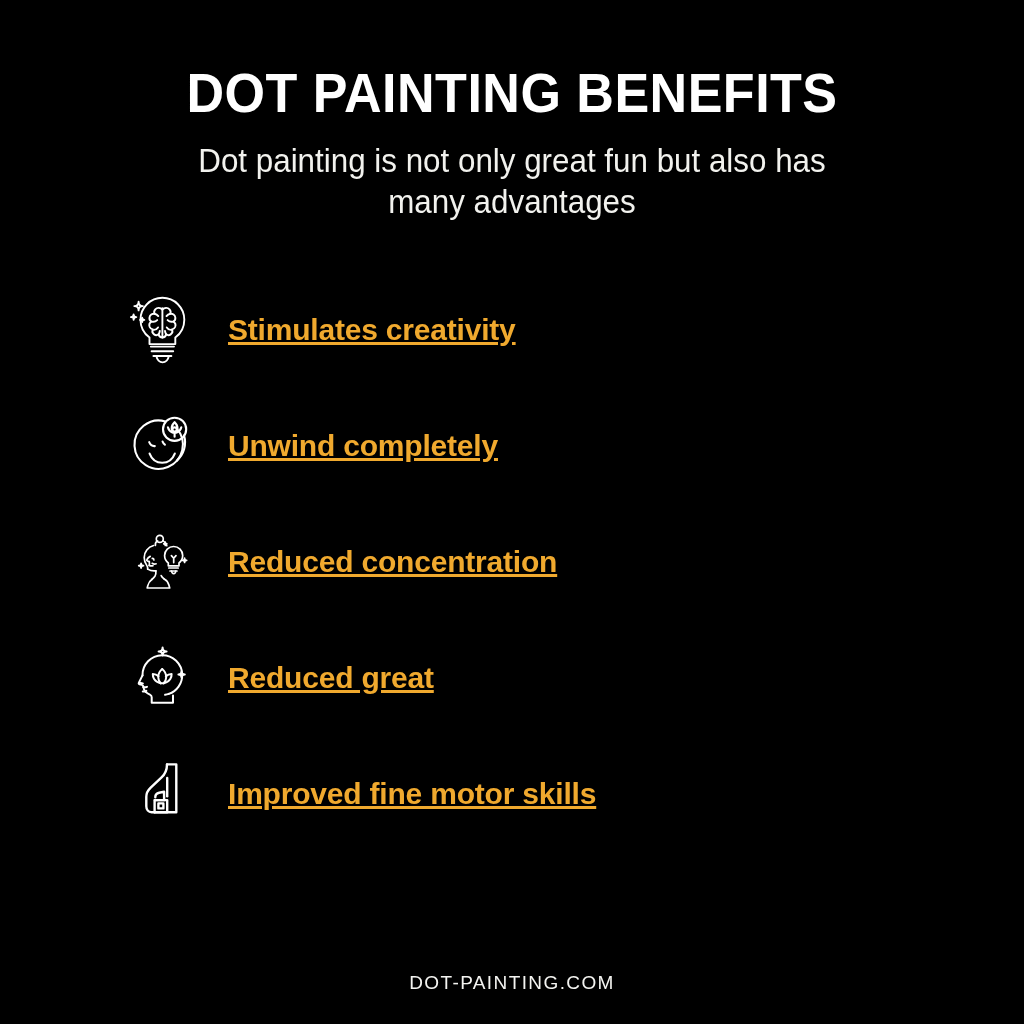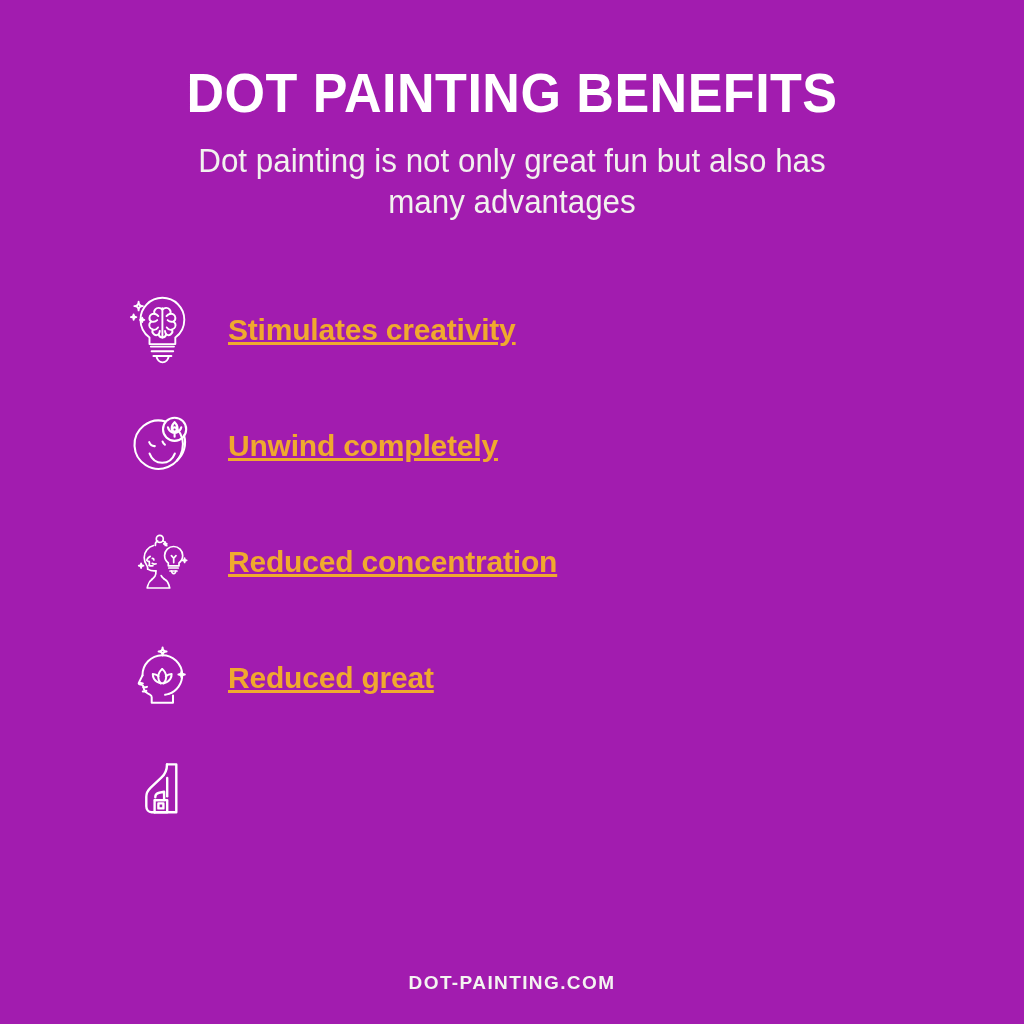--- a/index.html
+++ b/index.html
@@ -10,21 +10,21 @@
     width: 1024px;
     height: 1024px;
     overflow: hidden;
     font-family: "Liberation Sans", sans-serif;
     background: #42564a;
   }
   #poster {
     position: relative;
     width: 1024px;
     height: 1024px;
-    background: #a21caf;
+    background: #000000;
     box-sizing: border-box;
     overflow: hidden;
   }
   
   #header {
     position: absolute;
     left: 0;
     top: 62px;
     width: 1024px;
     text-align: center;
@@ -90,21 +90,21 @@
   
   #footer {
     position: absolute;
     left: 0;
     top: 972px;
     width: 1024px;
     text-align: center;
   }
   #footer-text {
     font-family: "Liberation Sans", sans-serif;
-    font-weight: bold;
+    font-weight: normal;
     font-size: 19px;
     letter-spacing: 1.4px;
     color: #f4f4f1;
   }
 </style>
 </head>
 <body>
 
 <div id="poster">
 
@@ -239,20 +239,21 @@
 
           <path d="M38.2 20.9v18.3"></path>
 
           <path d="M26.3 40.3c0-2.3 1.6-4.2 3.8-4.6l5-1v8.4"></path>
           <path d="M25.9 43.1h9.2"></path>
 
           <rect x="25.6" y="43.1" width="12.6" height="12.1"></rect>
           <rect x="29.4" y="46.4" width="5" height="5"></rect>
         </svg>
       </div>
+      <div class="benefit-label">Improved fine motor skills</div>
     </div>
 
   </div>
 
   <div id="footer">
     <span id="footer-text">DOT-PAINTING.COM</span>
   </div>
 
 </div>
 

